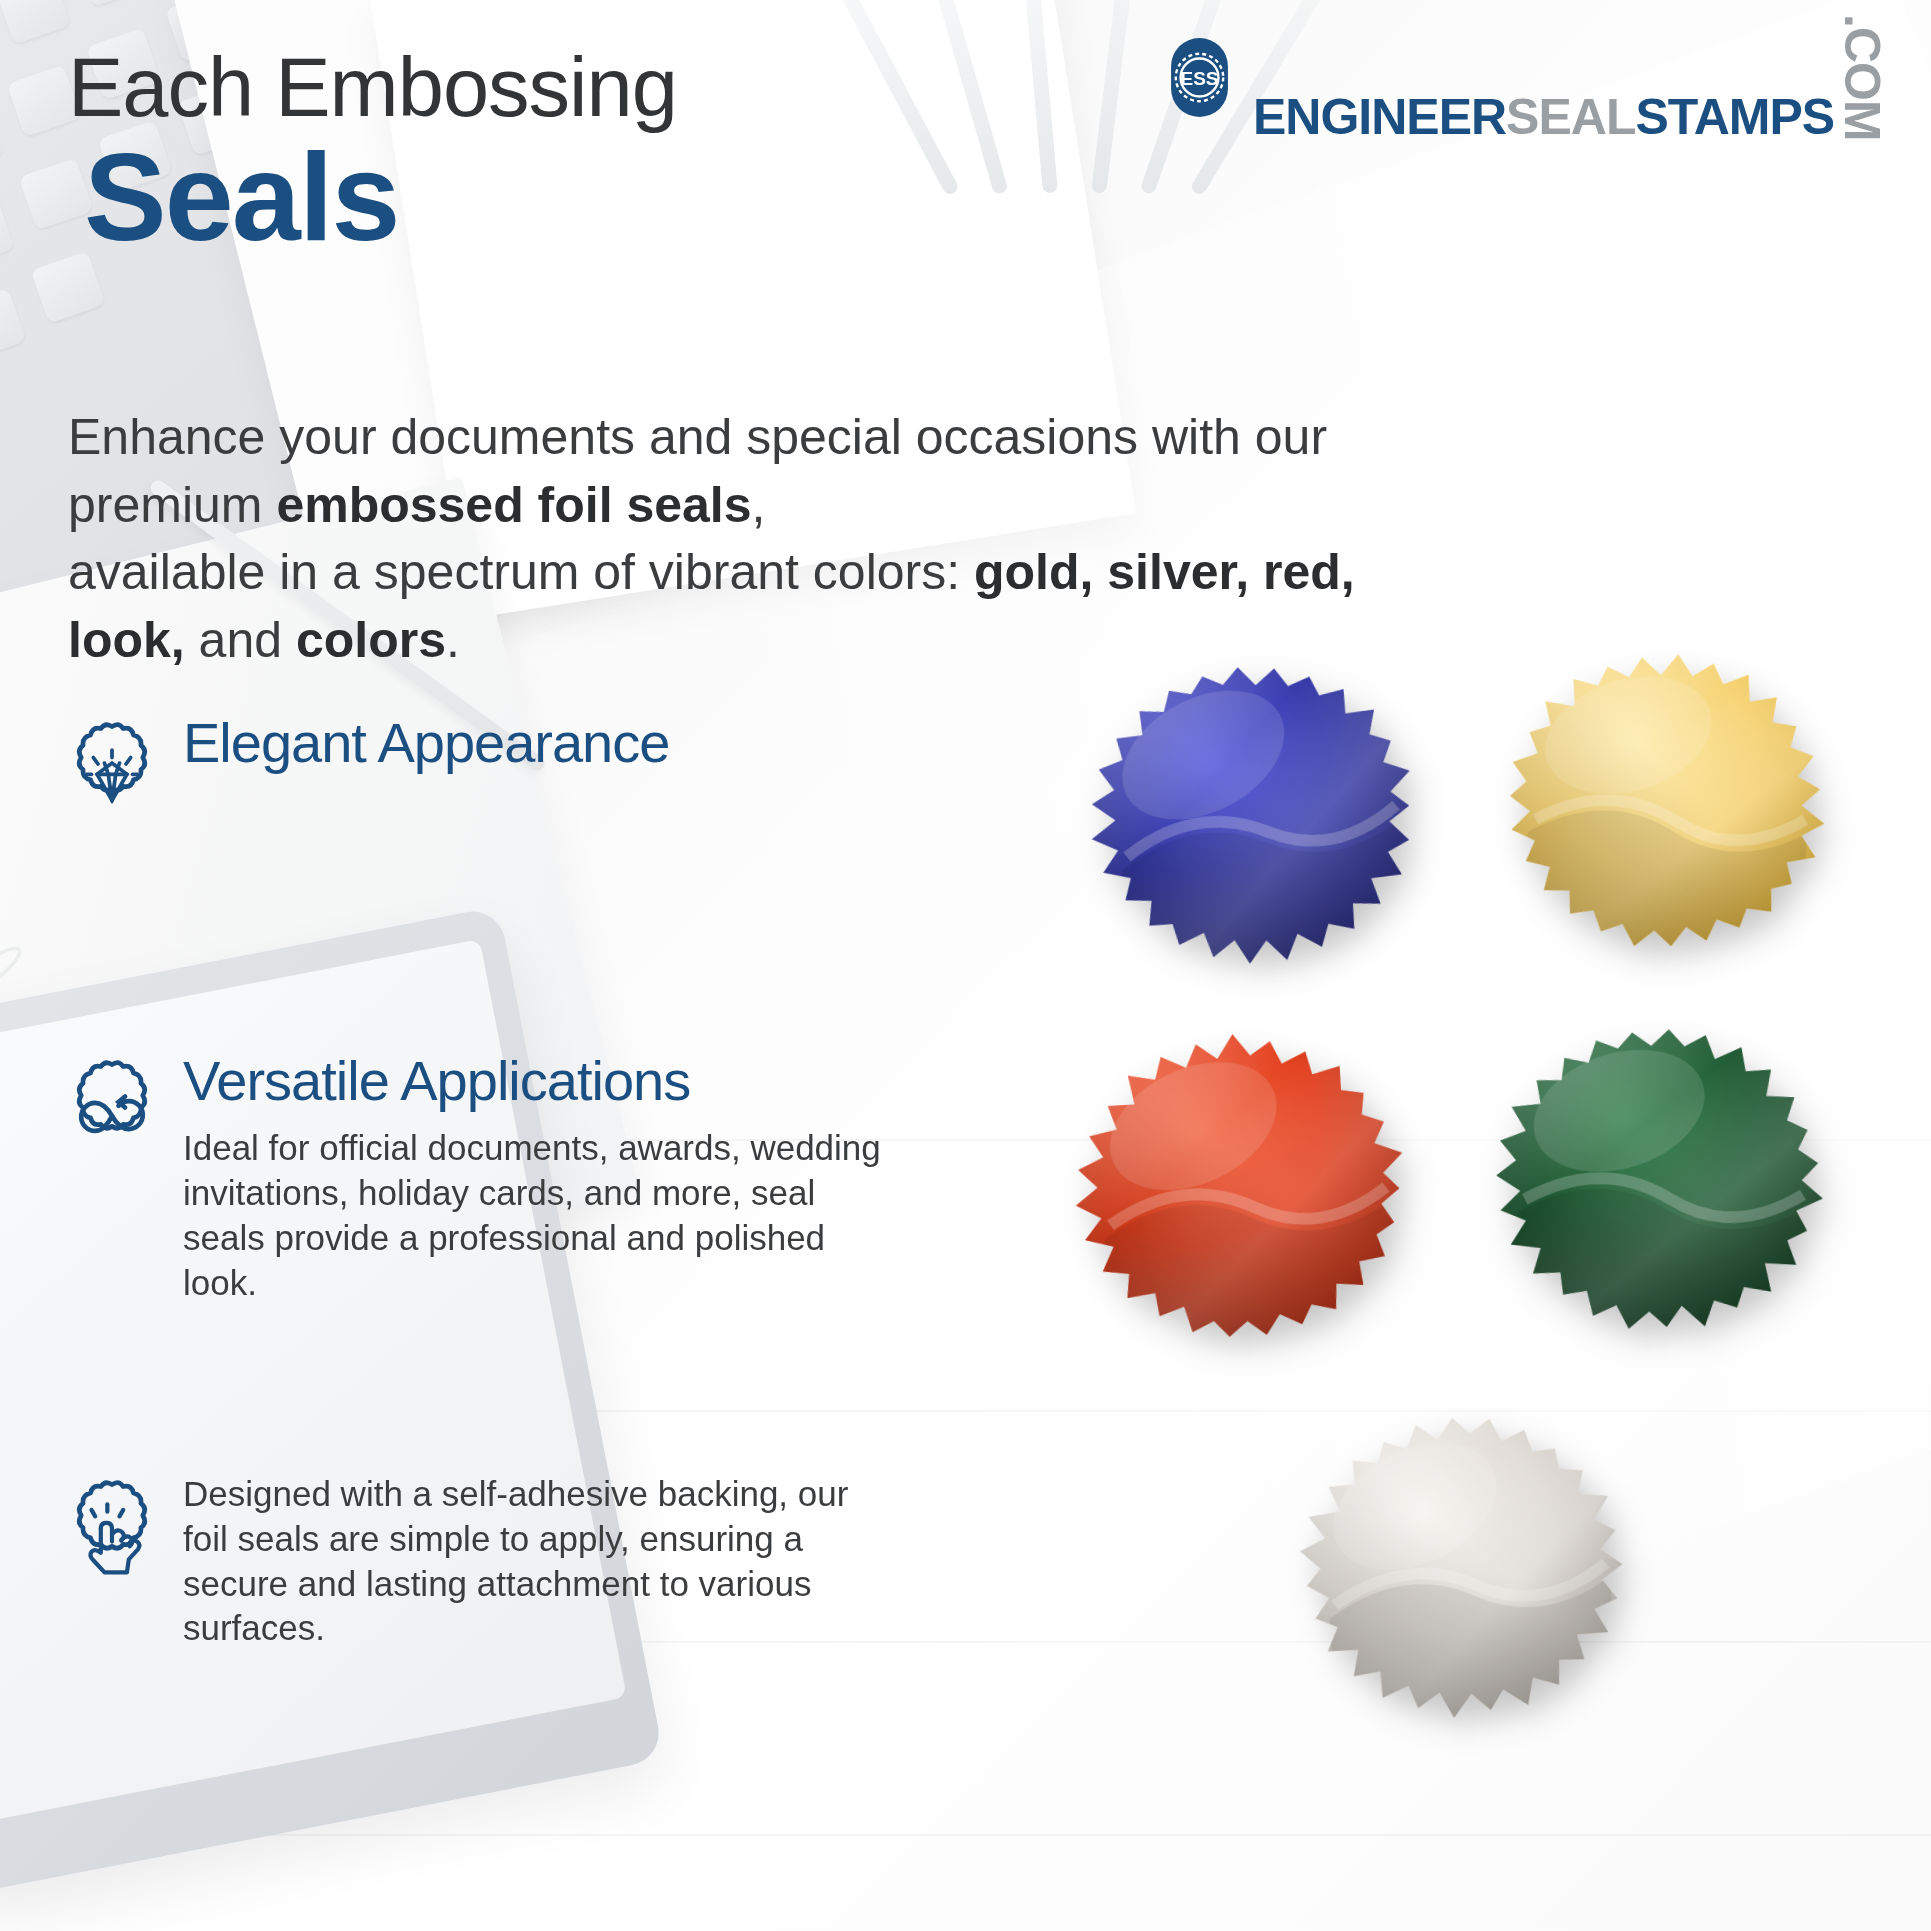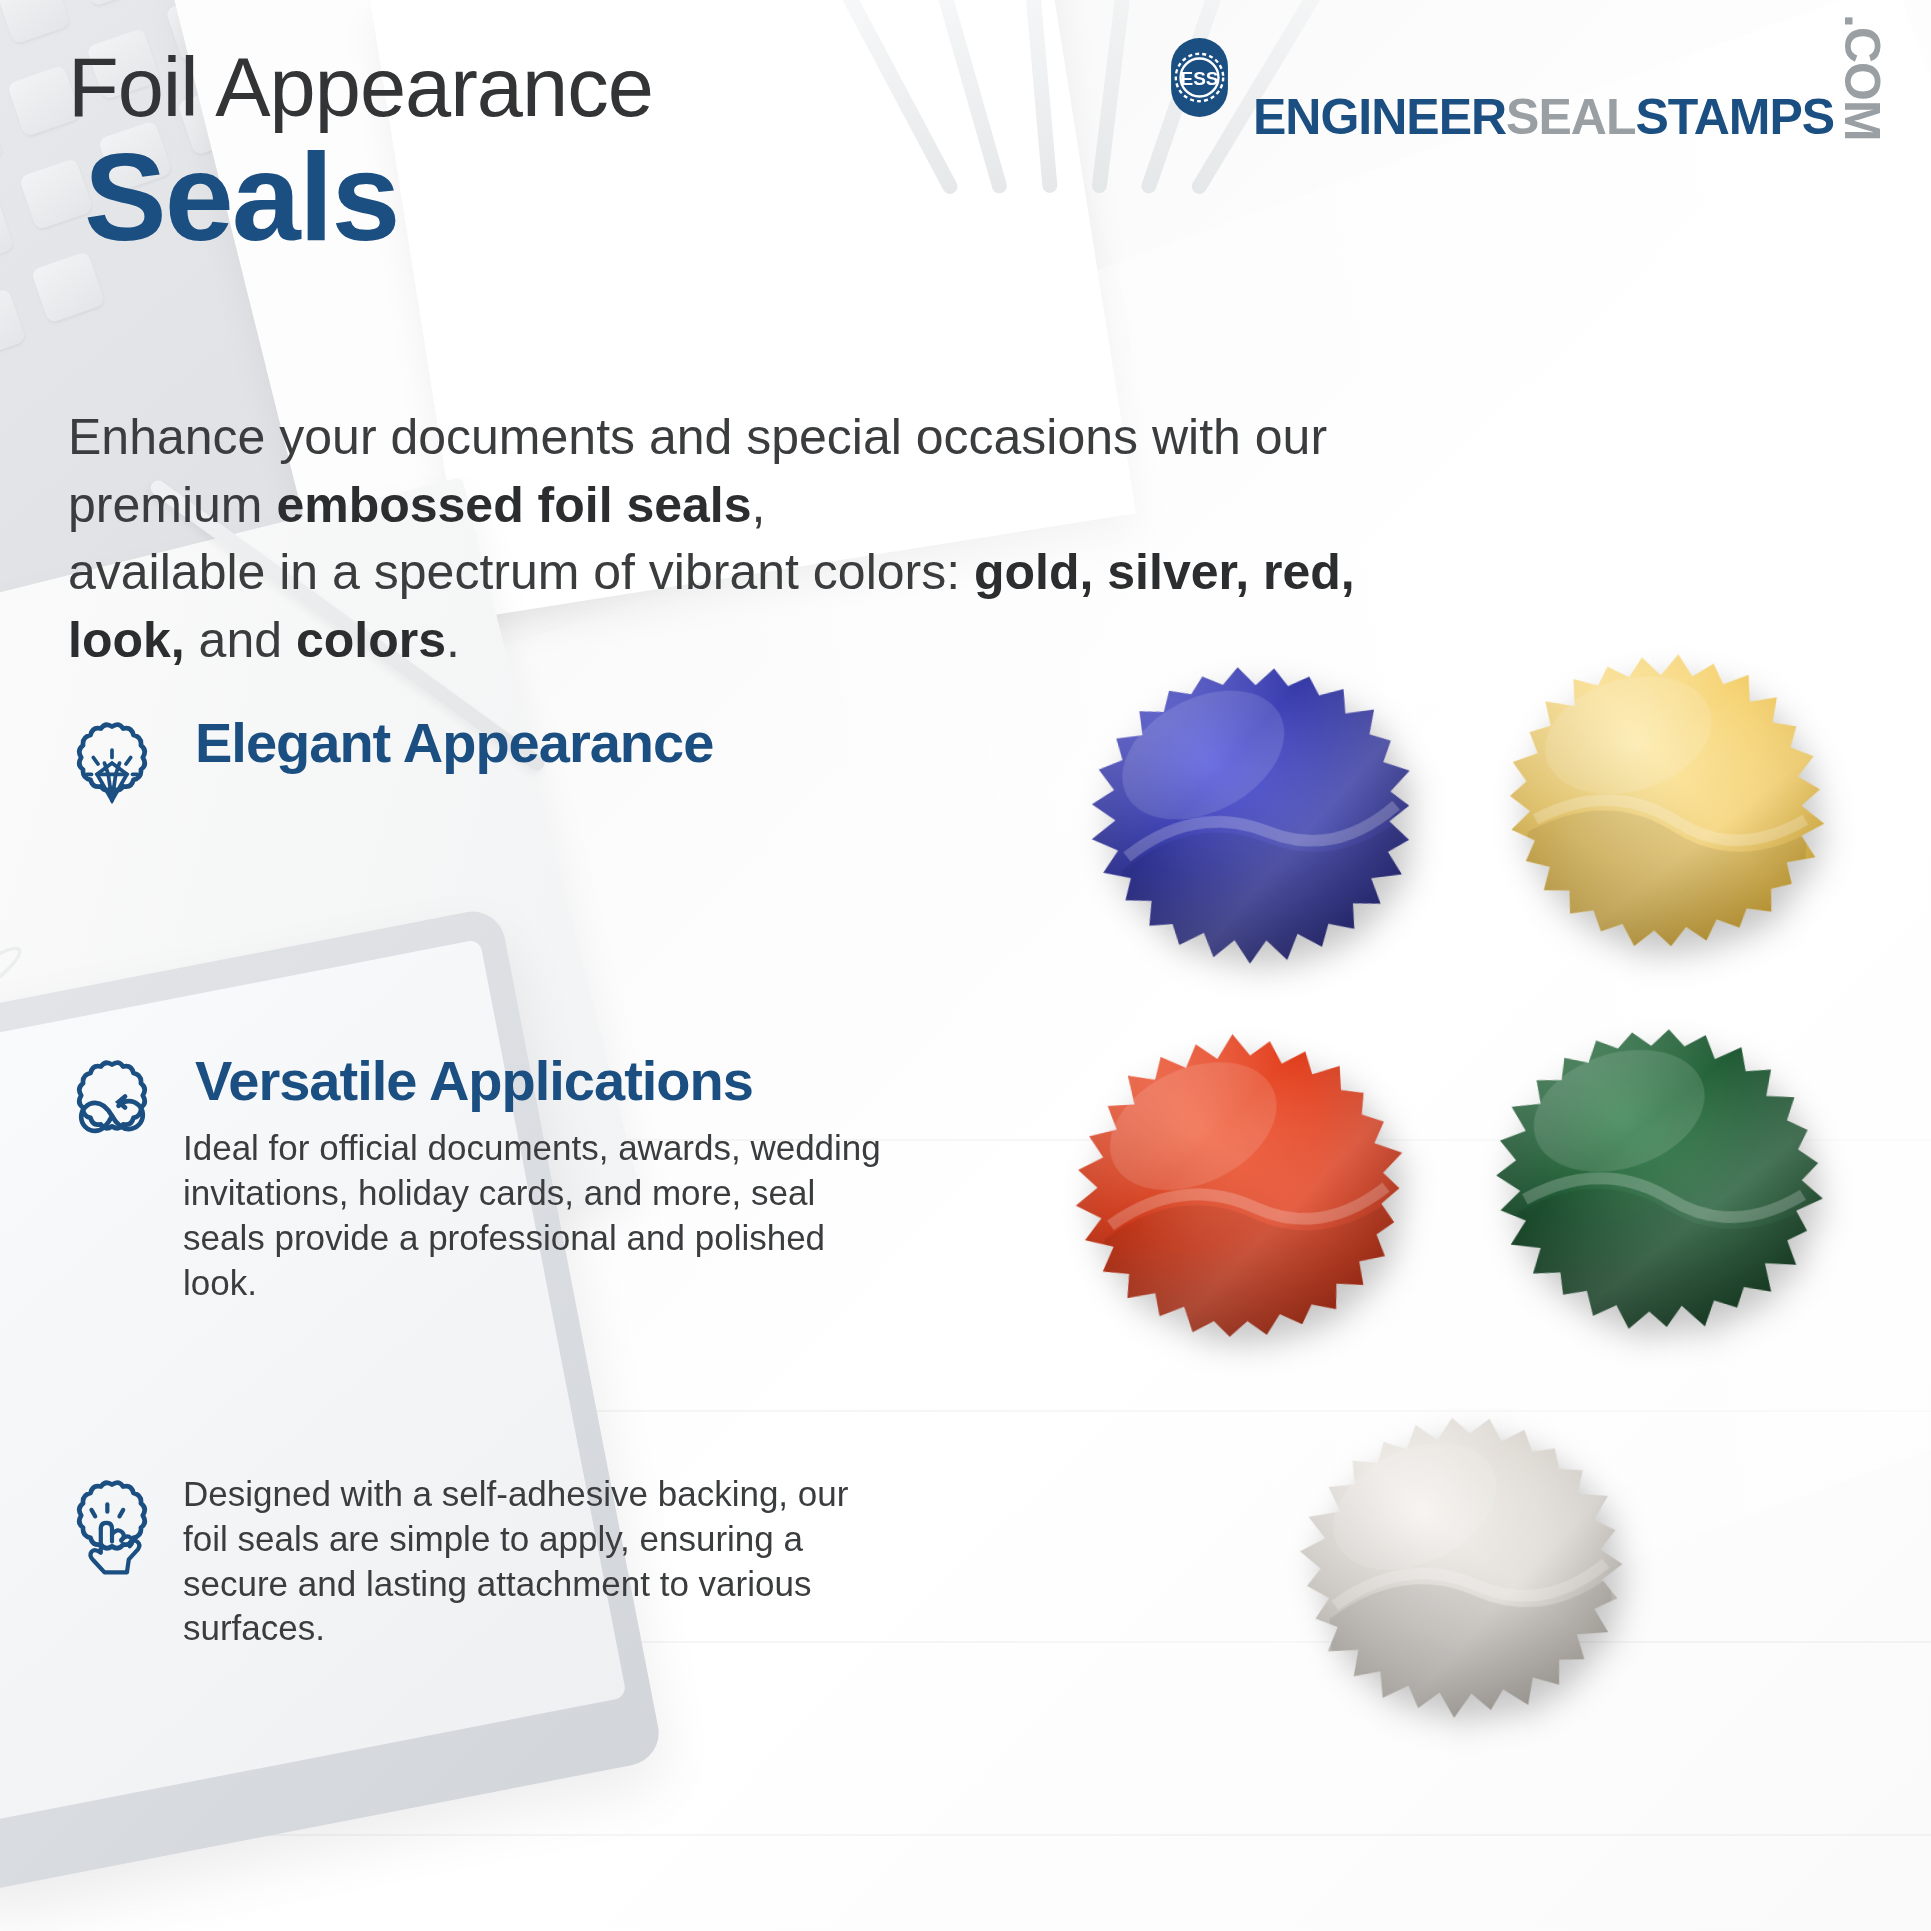--- a/index.html
+++ b/index.html
@@ -115,22 +115,22 @@
 
   
   .feature{ position:absolute; left:56px; width:830px; }
   .f1{ top:714px; }
   .f2{ top:1052px; }
   .f3{ top:1472px; }
 
   .feat-icon{ position:absolute; left:0; top:7.7px; width:112px; height:112px; }
   .feat-body{ margin-left:127px; }
   .feat-title{
-    font-size:56px; font-weight:bold; color:#1b4f82; letter-spacing:-1px;
-    line-height:1.05; margin-bottom:15.4px;margin-left:12px;
+    font-size:56px; font-weight:normal; color:#1b4f82; letter-spacing:-1px;
+    line-height:1.05; margin-bottom:15.4px;
   }
   .feat-text{
     font-size:35px; font-weight:300; color:#3a3c3e; line-height:1.28;
   }
 
   
   .seal{
     position:absolute;
     filter:drop-shadow(9.7px 15.4px 15.4px rgba(0,0,0,.22));
   }
@@ -202,21 +202,21 @@
       <text x="50" y="60" text-anchor="middle" fill="#ffffff" font-family="Liberation Sans, sans-serif" font-size="24" font-weight="bold">ESS</text>
     </svg>
     <div class="logo-word">
       <span class="lw-blue">ENGINEER</span>
       <span class="lw-gray">SEAL</span>
       <span class="lw-blue">STAMPS</span>
       <span class="lw-dot">.COM</span>
     </div>
   </div>
 
-  <div class="title-kicker">Foil Appearance</div>
+  <div class="title-kicker">Each Embossing</div>
   <div class="title-main">Seals</div>
 
   <div class="intro">
     <span>Enhance your documents and special occasions with our premium </span><b>embossed foil seals</b><span>,</span><br>
     <span>available in a spectrum of vibrant colors: </span><b>gold, silver, red, look,</b><span> and </span><b>colors</b><span>.</span>
   </div>
 
   <div class="feature f1">
     <svg class="feat-icon" viewBox="0 0 120 120">
       <path d="M60 5 q7 -5 12 2 q9 -2 11 7 q9 2 8 11 q7 5 2 13 q5 8 -2 13 q1 9 -8 11 q-2 9 -11 7 q-5 7 -12 2 q-7 5 -12 -2 q-9 2 -11 -7 q-9 -2 -8 -11 q-7 -5 -2 -13 q-5 -8 2 -13 q-1 -9 8 -11 q2 -9 11 -7 q5 -7 12 -2 z" fill="none" stroke="#1b4f82" stroke-width="5" stroke-linejoin="round"></path>

